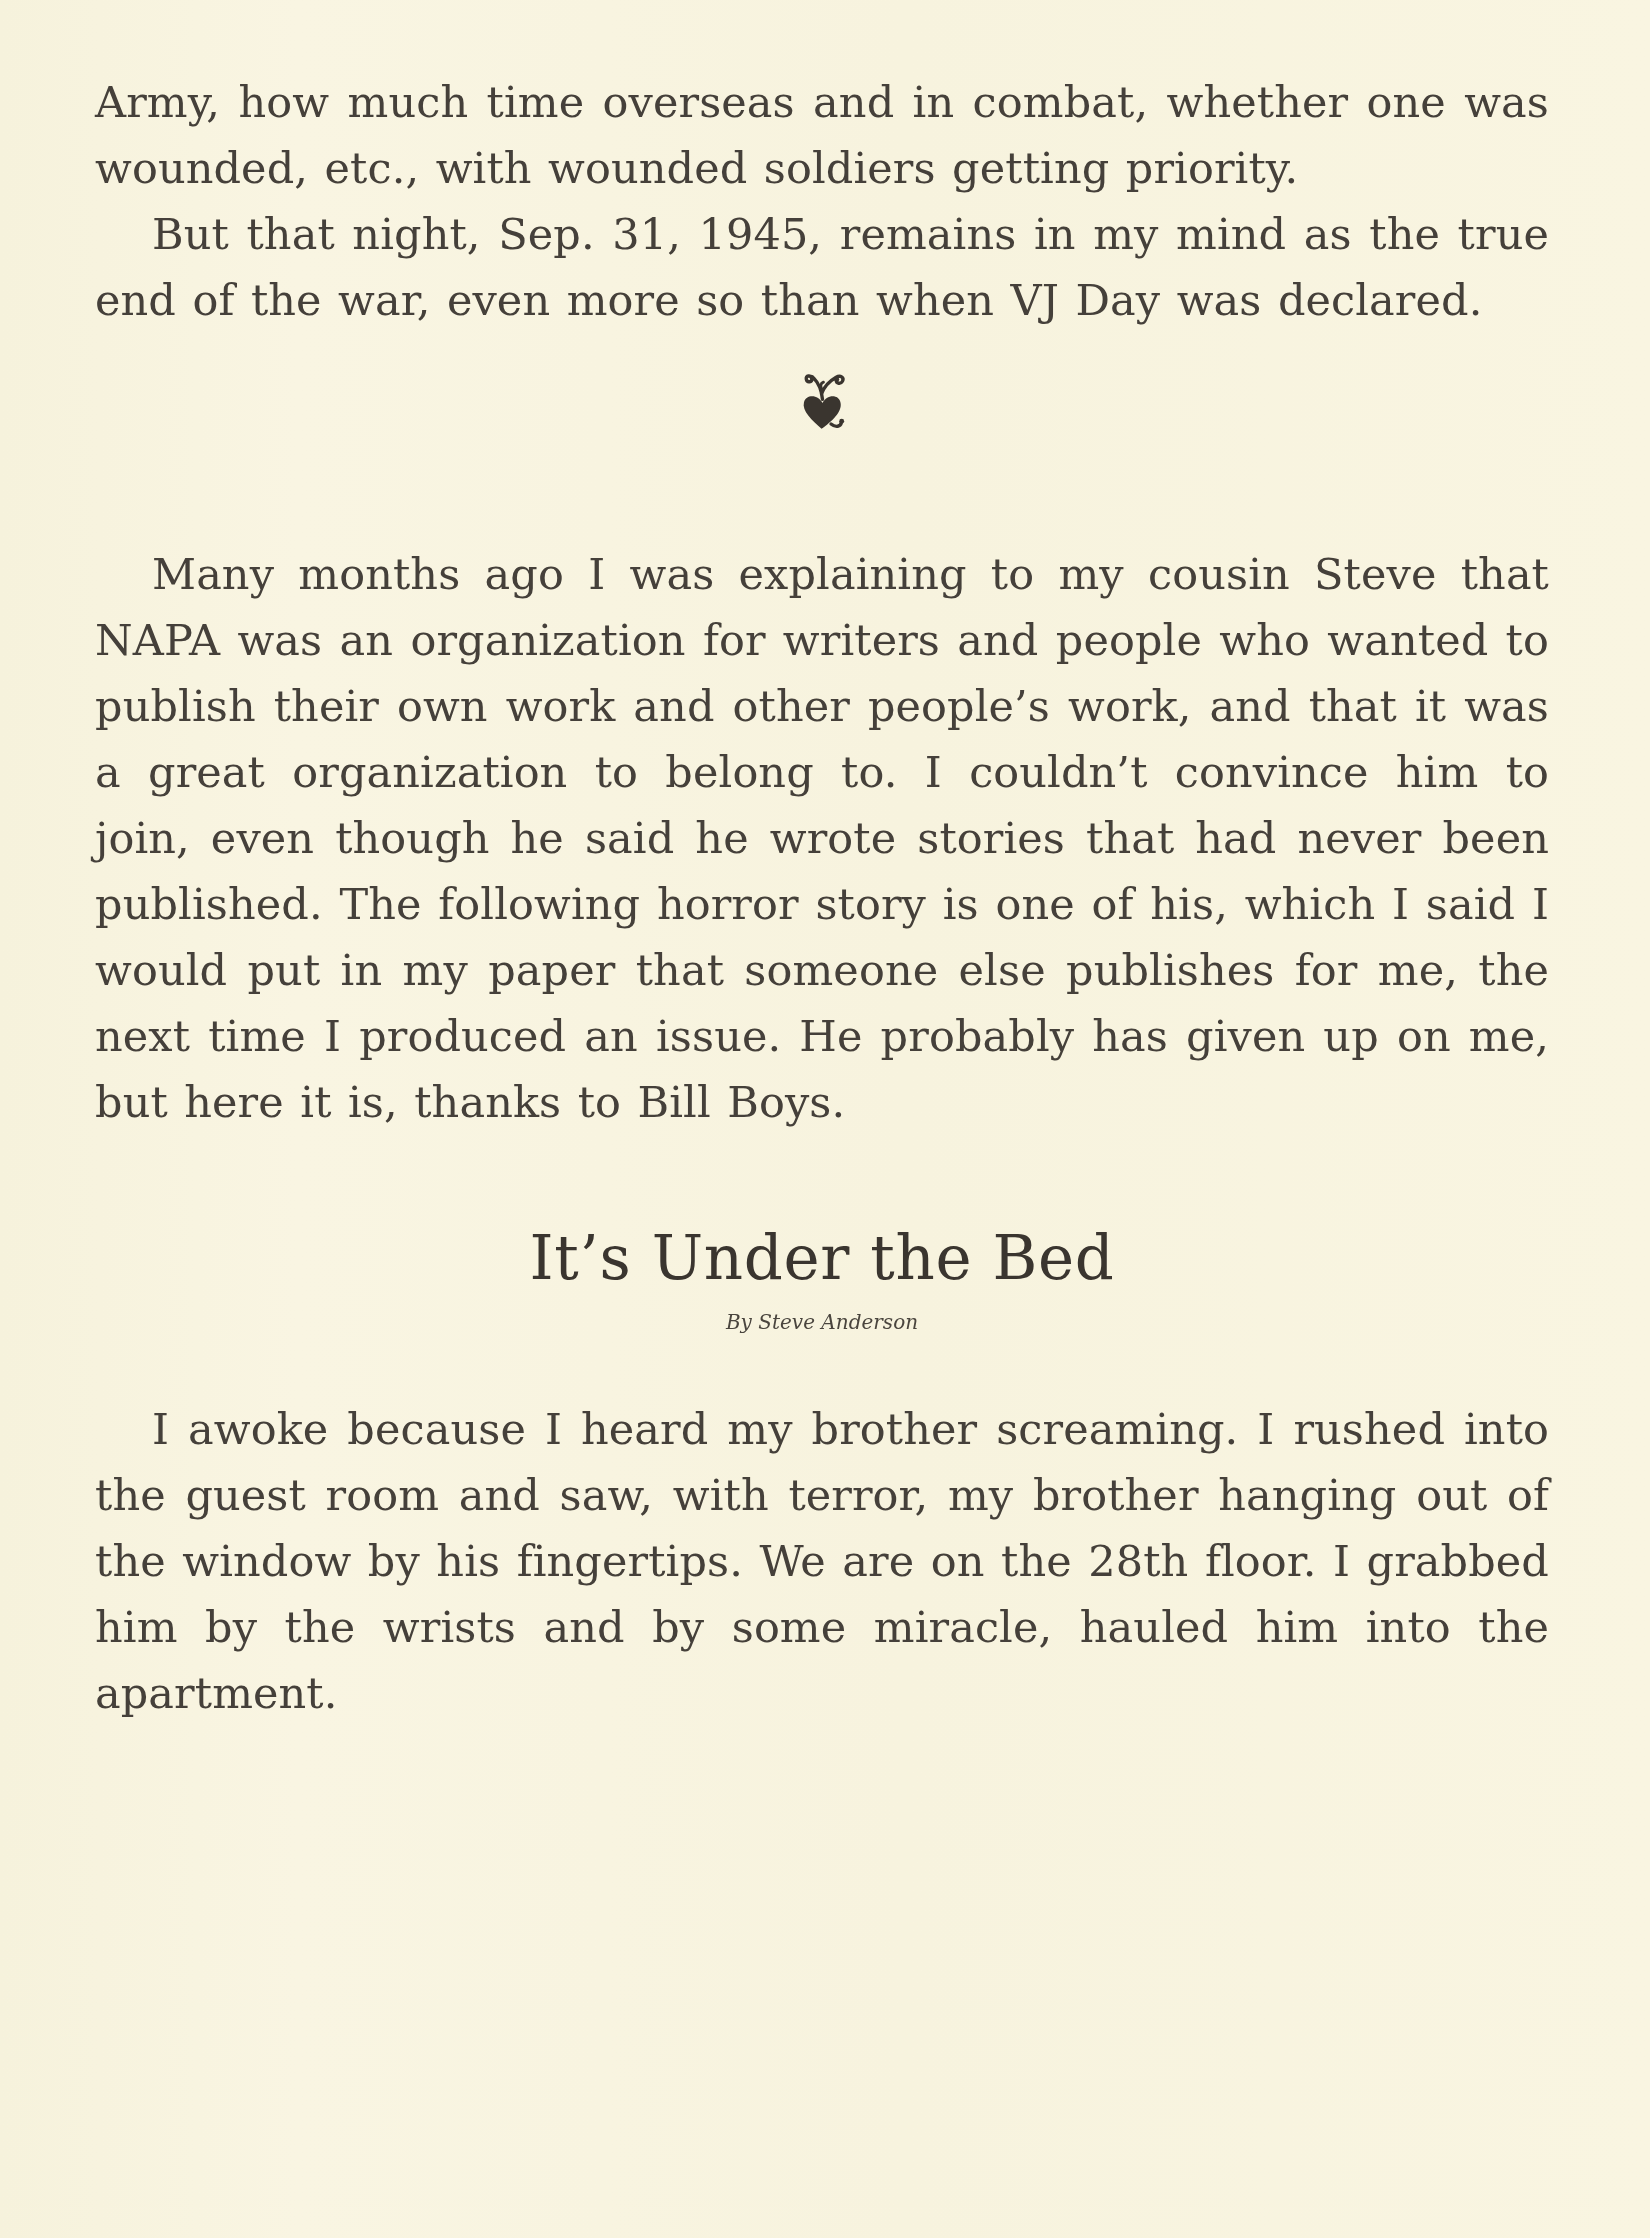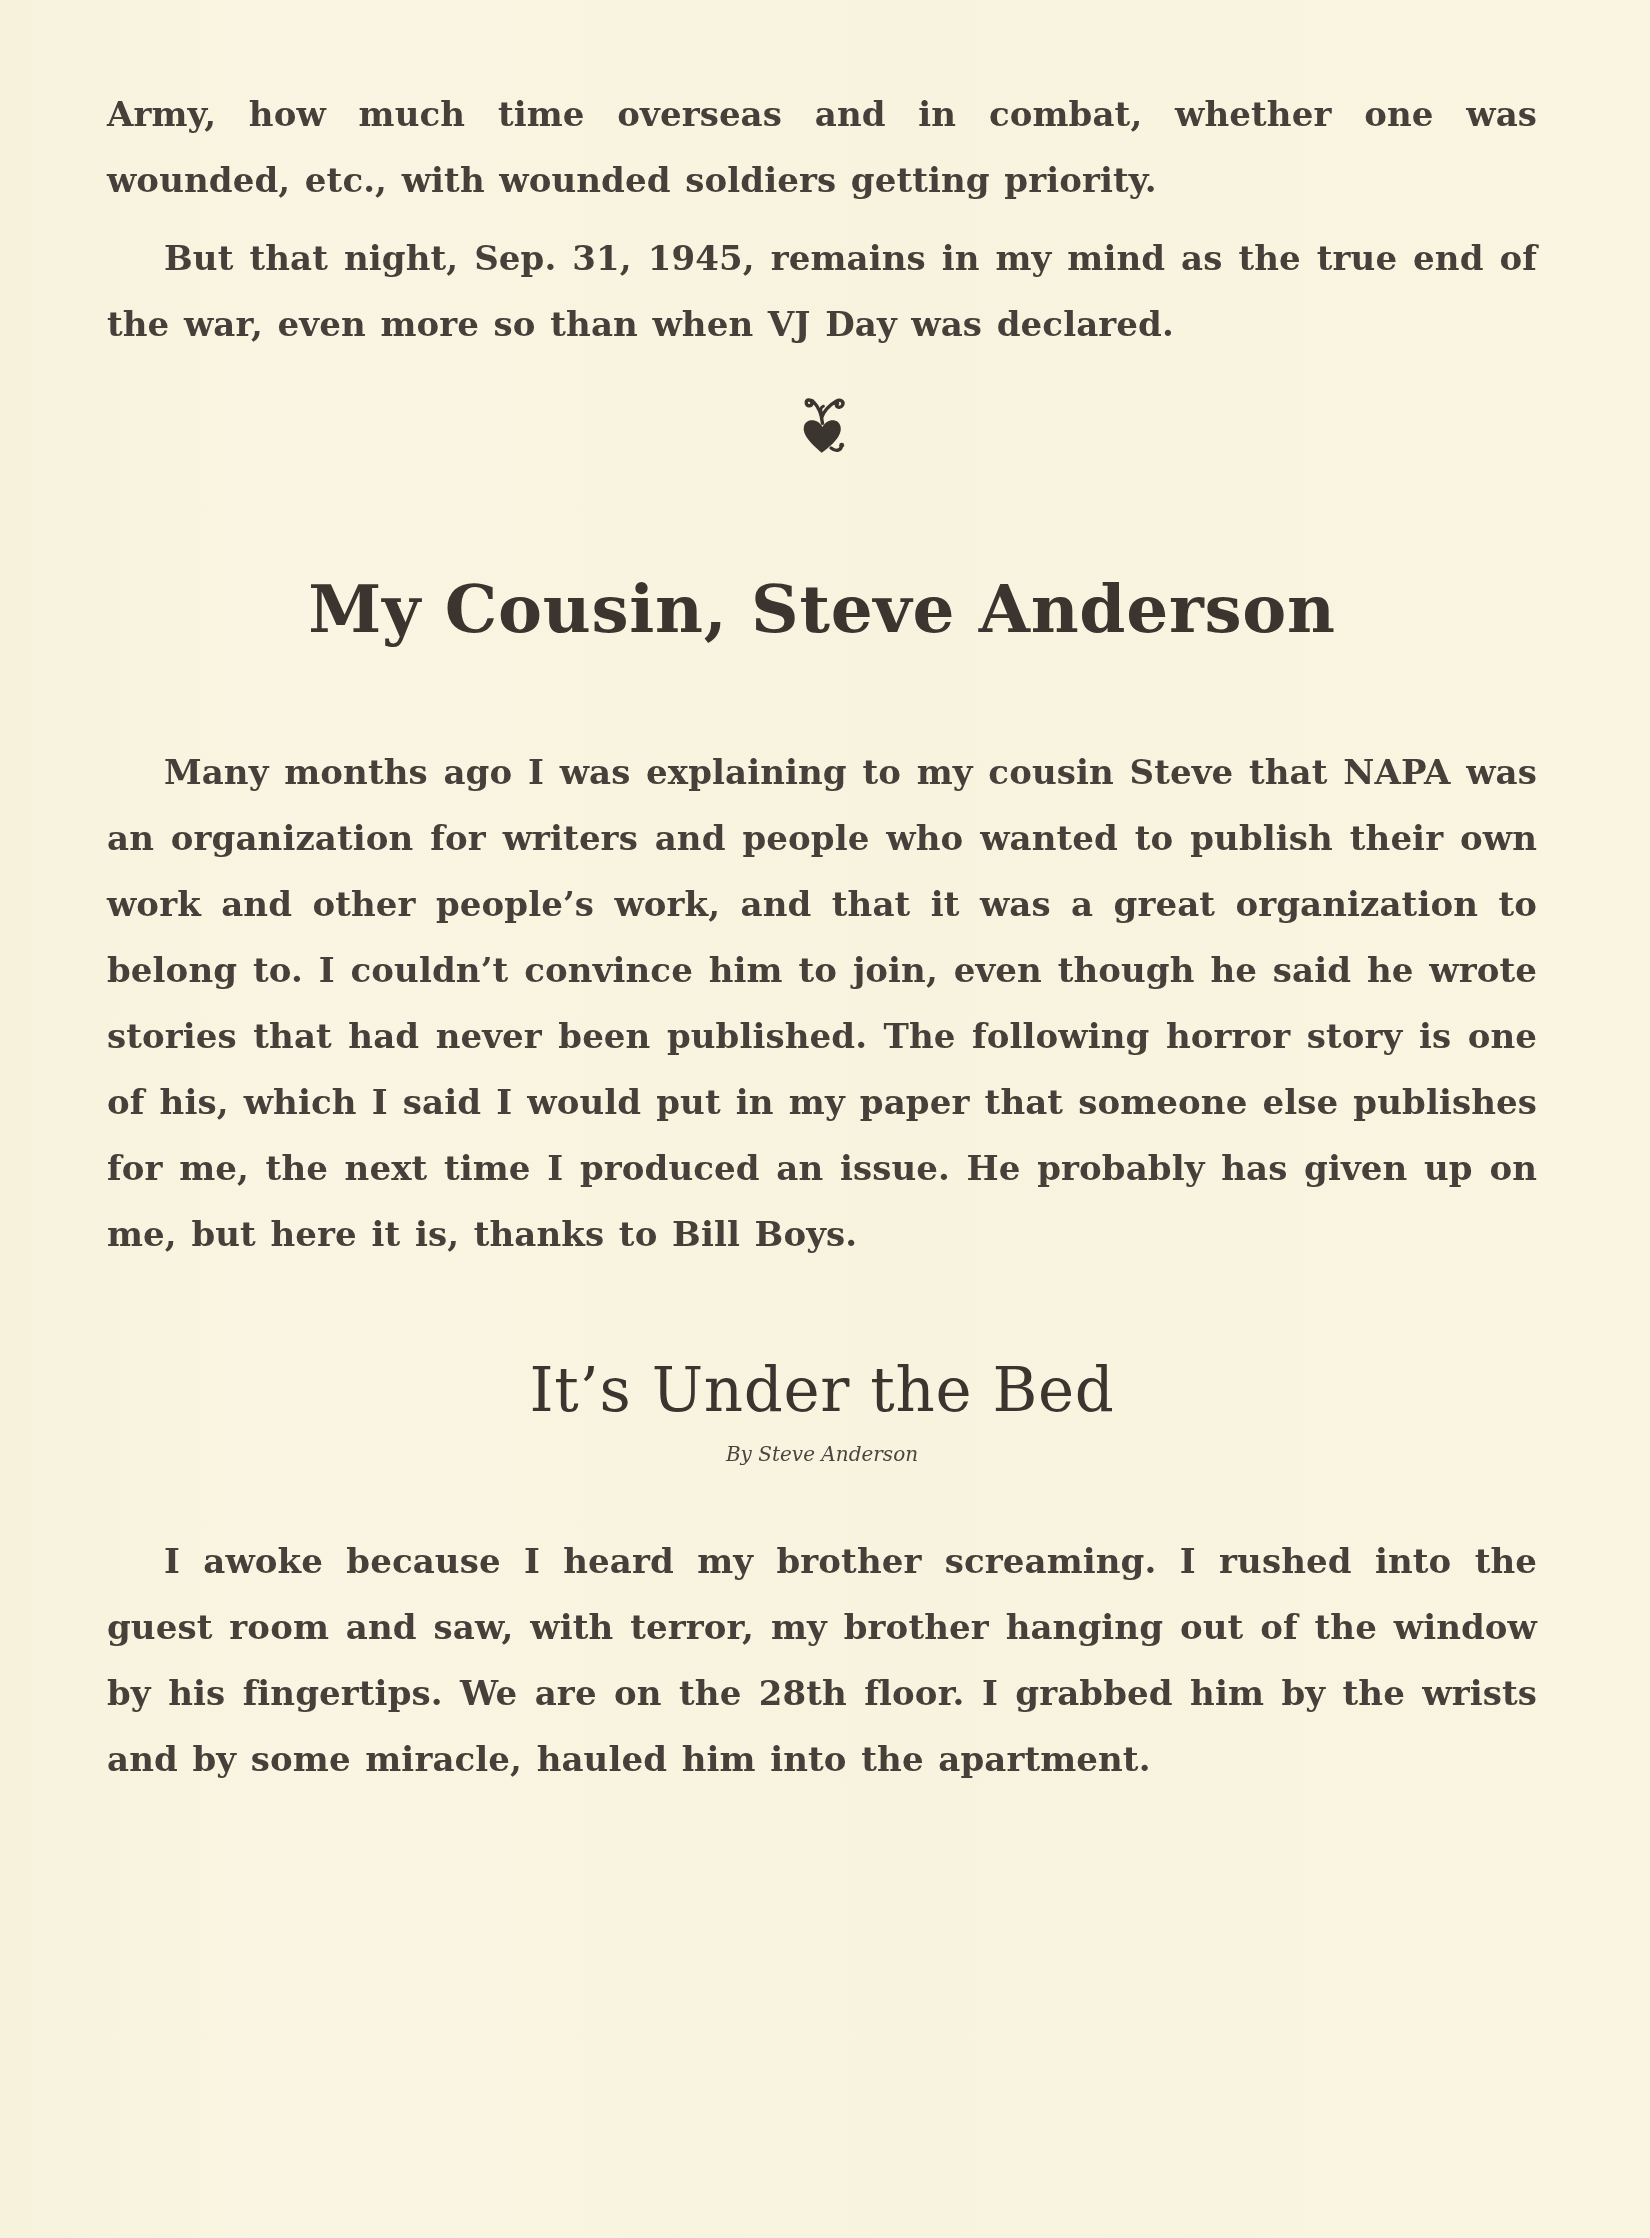--- a/index.html
+++ b/index.html
@@ -14,28 +14,27 @@
     margin: 0 auto;
     background: #f8f4e0;
     background-image: linear-gradient(90deg, #f6f2dc 0%, #f9f5e2 18%, #f7f3de 55%, #f9f5e1 100%);
     color: #45403a;
     font-family: "DejaVu Serif", "Liberation Serif", serif;
     box-sizing: border-box;
     padding: 69px 101px 0 95px;
     overflow: hidden;
   }
   p.body {
-    margin: 12px;
-    font-size: 34px;
+    margin: 0;
+    font-size: 43px;
     line-height: 66px;
     text-align: justify;
     text-indent: 57px;
     letter-spacing: 0.1px;
     word-spacing: 2.7px;
-    font-weight: bold;
   }
   p.body.no-indent { text-indent: 0; }
   .ornament {
     margin: 28.5px auto 0 auto;
     width: 61px;
     height: 87px;
     display: flex;
     align-items: center;
     justify-content: center;
   }
@@ -90,21 +89,20 @@
 
       <path d="M30,26 C27,23 28,19 31,18" fill="none" stroke="#3a352f" stroke-width="3" stroke-linecap="round"></path>
 
       <path d="M30,40 C26,31 13,30 10.5,39 C8,48 19,58 29,67 C40,59 51,49 49,39.5 C47,30 34,31 30,40 Z" fill="#3a352f"></path>
 
       <path d="M39,62 C44,66 49,65 50,60" fill="none" stroke="#3a352f" stroke-width="3.6" stroke-linecap="round"></path>
       <circle cx="50.2" cy="59" r="2.6" fill="#3a352f"></circle>
     </svg>
   </div>
 
-  <h1 class="section-title">My Cousin, Steve Anderson</h1>
 
   <p class="body first-after-title">Many months ago I was explaining to my cousin Steve that NAPA was an organization for writers and people who wanted to publish their own work and other people’s work, and that it was a great organization to belong to. I couldn’t convince him to join, even though he said he wrote stories that had never been published. The following horror story is one of his, which I said I would put in my paper that someone else publishes for me, the next time I produced an issue. He probably has given up on me, but here it is, thanks to Bill Boys.</p>
 
   <h2 class="story-title">It’s Under the Bed</h2>
 
   <p class="story-byline">By Steve Anderson</p>
 
   <p class="body first-after-byline">I awoke because I heard my brother screaming. I rushed into the guest room and saw, with terror, my brother hanging out of the window by his fingertips. We are on the 28th floor. I grabbed him by the wrists and by some miracle, hauled him into the apartment.</p>
 
 </div>

